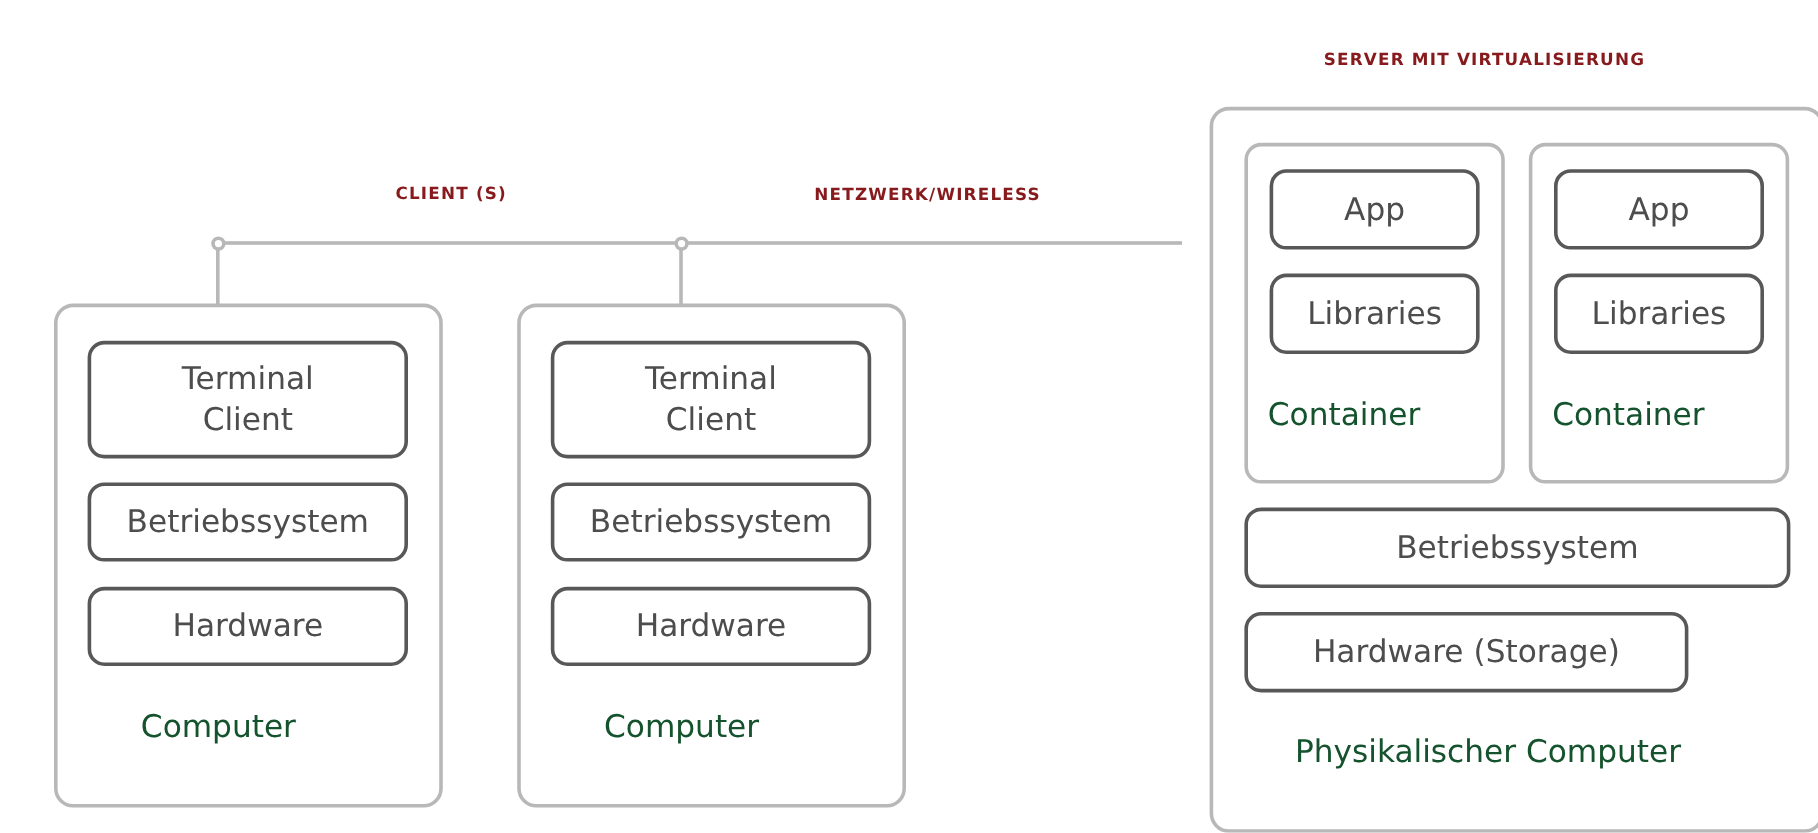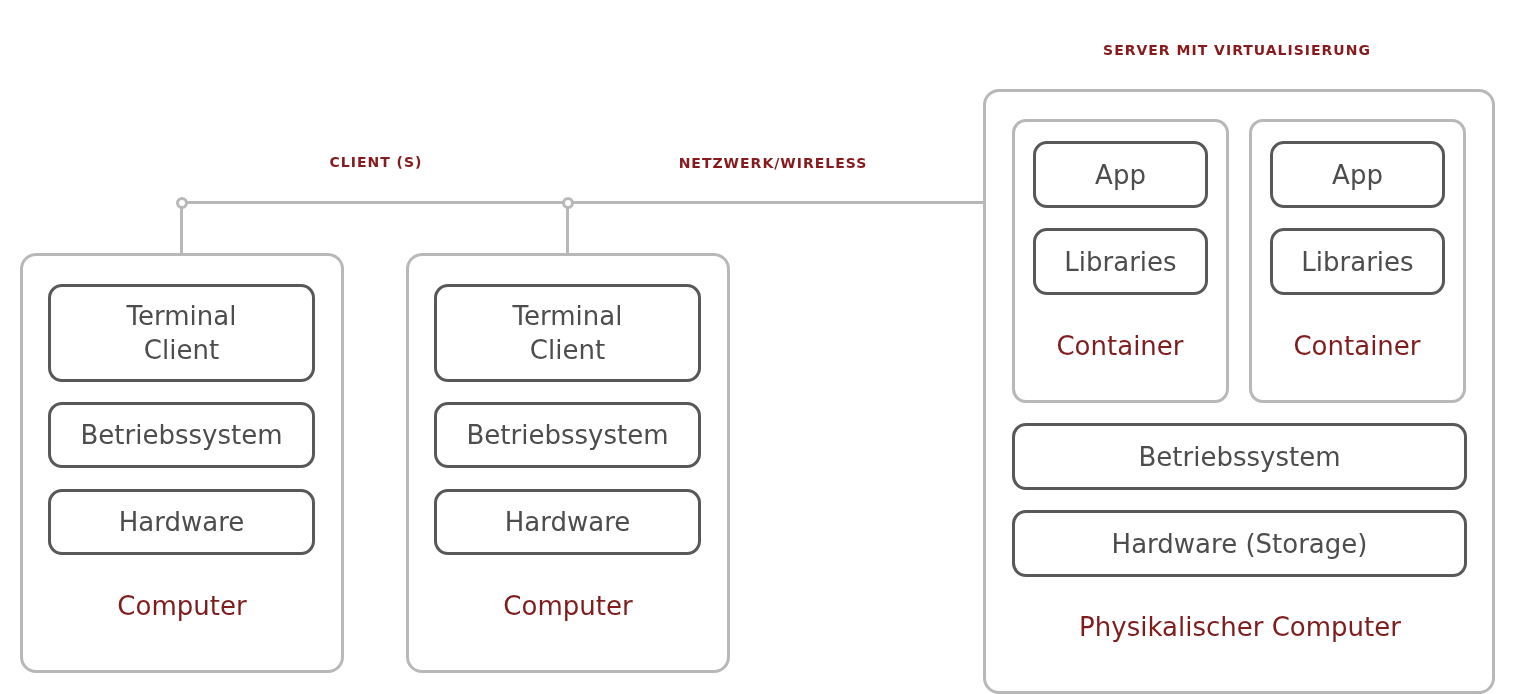--- a/index.html
+++ b/index.html
@@ -1,25 +1,25 @@
 <!DOCTYPE html>
 <html><head>
 <meta charset="utf-8">
 <style>
   html, body { margin: 0; padding: 0; background: #ffffff; }
   body { width: 1515px; height: 694px; position: relative; overflow: hidden;
          font-family: "DejaVu Sans", sans-serif; }
-  .abs { position: absolute; box-sizing: border-box; }
+  .abs { position: absolute; box-sizing: border-box; margin-left: 25px; }
   .heading { position: absolute; color: #861a1c; font-weight: bold; font-size: 14px;
              letter-spacing: 1px; white-space: nowrap; transform: translateX(-50%); }
   .outer { border: 3px solid #b8b8b8; border-radius: 16px; background: #fff; }
   .layer { border: 3px solid #585858; border-radius: 14px; background: #fff;
            display: flex; align-items: center; justify-content: center; text-align: center;
            color: #4d4d4d; font-size: 26px; font-weight: 500; line-height: 34px; }
-  .caption { position: absolute; color: #7f1d1d; font-size: 26px; font-weight: 500;
+  .caption { position: absolute; color: #14532d; font-size: 26px; font-weight: 500;
              white-space: nowrap; transform: translateX(-50%); }
   .line { position: absolute; background: #b8b8b8; }
   .node { position: absolute; width: 12px; height: 12px; border-radius: 50%;
           border: 3px solid #b8b8b8; background: #fff; box-sizing: border-box; }
 </style>
 </head>
 <body>
 
 <div class="heading" style="left:1237px; top:42px;">SERVER MIT VIRTUALISIERUNG</div>
 <div class="heading" style="left:376px; top:154px;">CLIENT (S)</div>
@@ -71,16 +71,16 @@
   <span>App</span>
 </div>
 <div class="abs layer" style="left:1270px; top:228px; width:175px; height:67px;">
   <span>Libraries</span>
 </div>
 <div class="caption" style="left:1357px; top:331px;">Container</div>
 
 <div class="abs layer" style="left:1012px; top:423px; width:455px; height:67px;">
   <span>Betriebssystem</span>
 </div>
-<div class="abs layer" style="left:1012px; top:510px; width:455px; height:67px;">
+<div class="abs layer" style="left:1012px; top:510px; width:370px; height:67px;">
   <span>Hardware (Storage)</span>
 </div>
 <div class="caption" style="left:1240px; top:612px;">Physikalischer Computer</div>
 
 </body></html>

